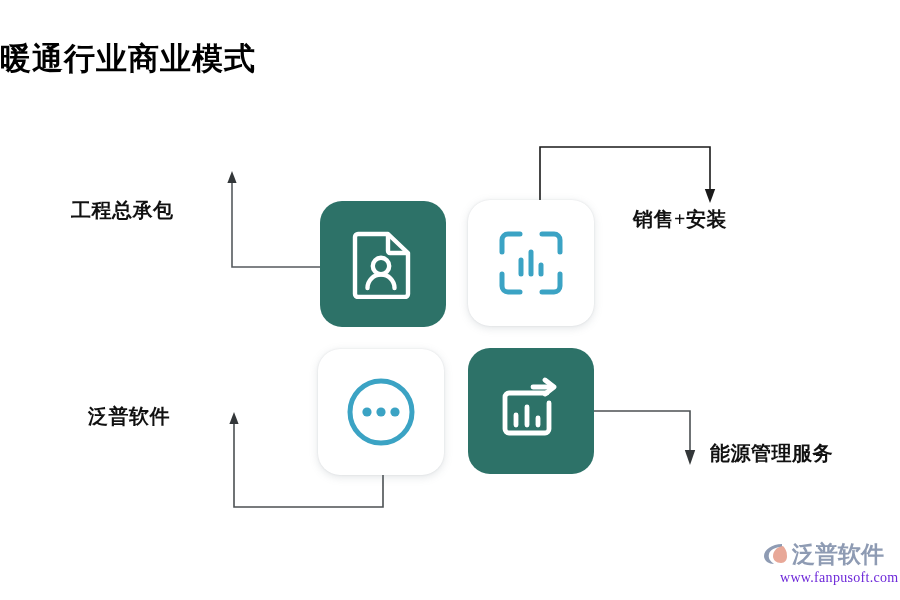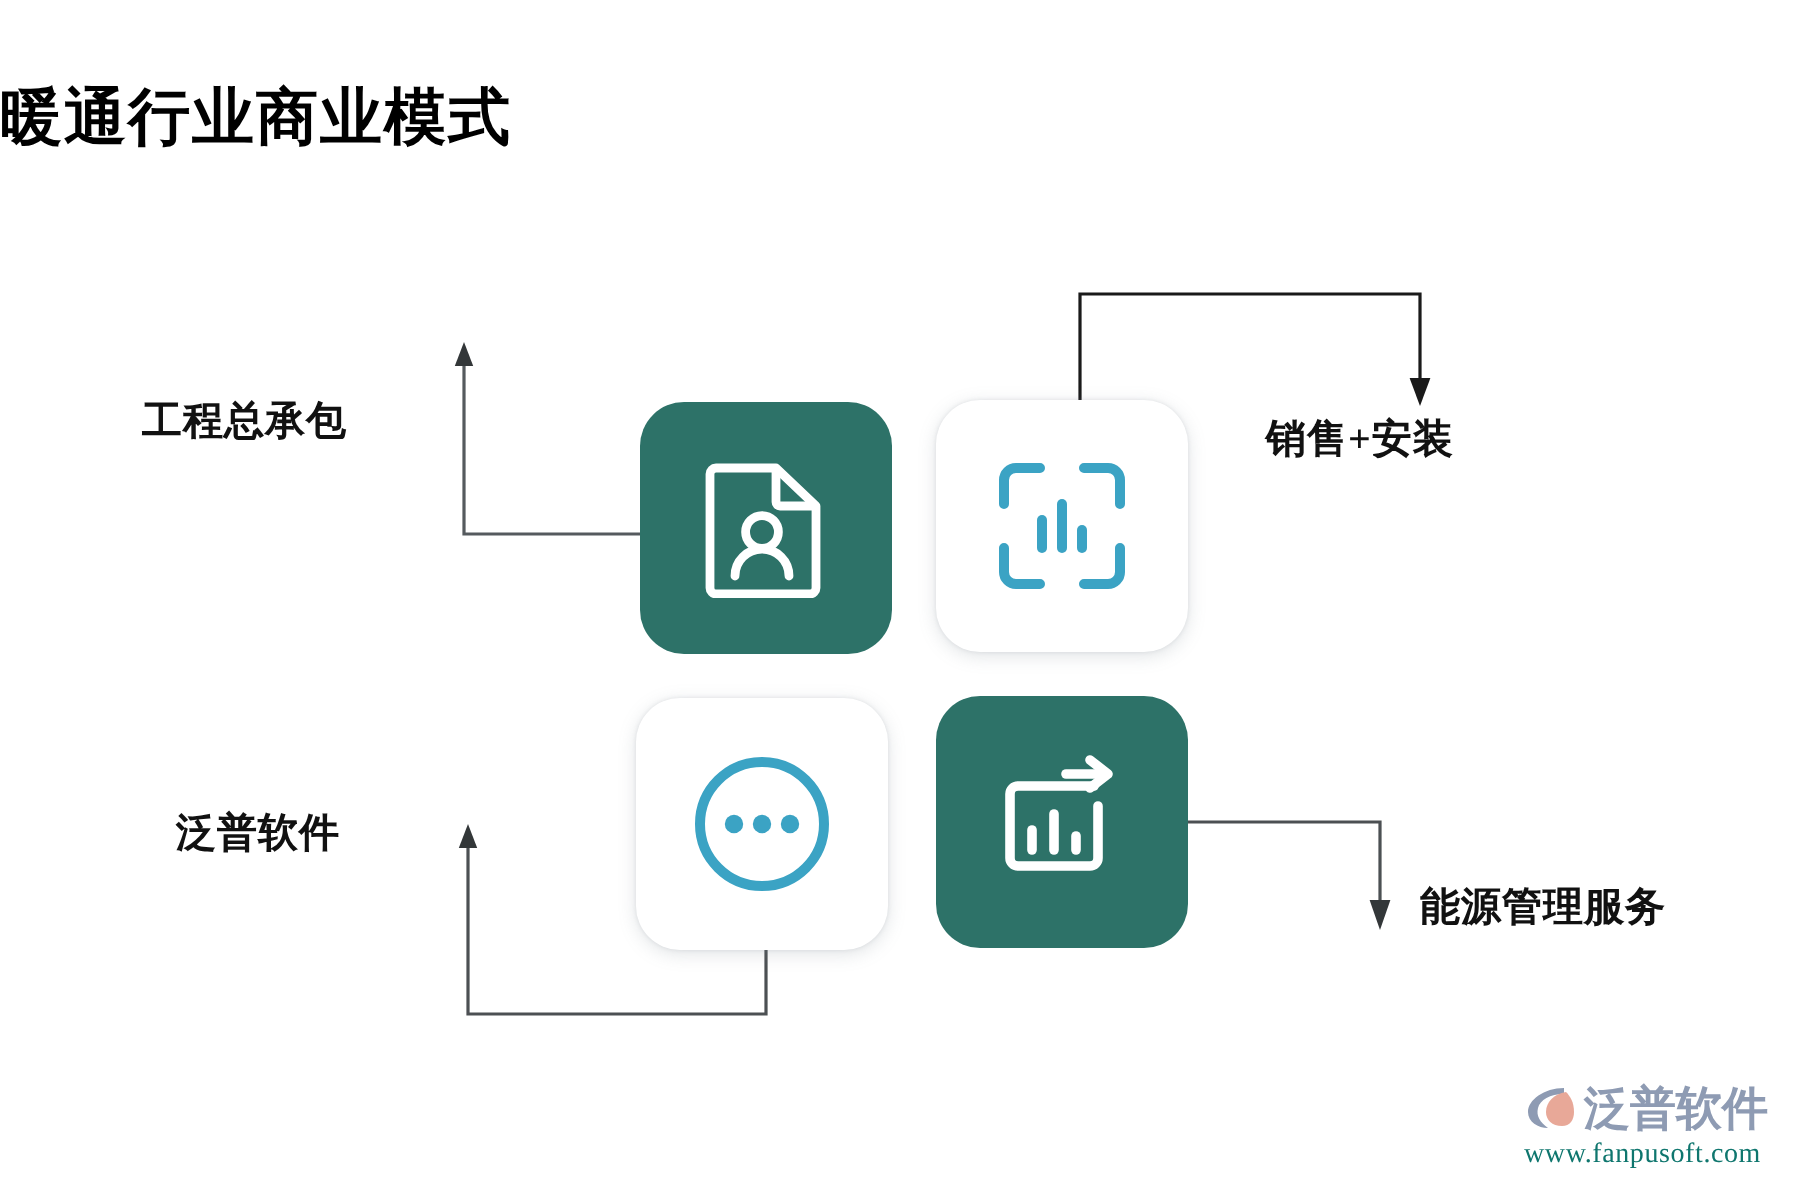--- a/index.html
+++ b/index.html
@@ -106,25 +106,25 @@
   #wm-brand {
     font-size: 23px;
     font-weight: bold;
     color: #8e9bb3;
     font-family: "Liberation Sans", "DejaVu Sans", sans-serif;
     letter-spacing: 0px;
     line-height: 30px;
   }
   #wm-url {
     font-size: 14px;
-    color: #0f766e;
+    color: #6d28d9;
     font-family: "Liberation Serif", "DejaVu Serif", serif;
     letter-spacing: 0.3px;
     margin-top: 1px;
-    margin-left: 2px;
+    margin-left: 20px;
   }
 </style>
 </head>
 <body>
 
 <div id="canvas">
 
   <div id="page-title">暖通行业商业模式</div>
 
   <svg id="connectors" viewBox="0 0 900 600" width="900" height="600">

